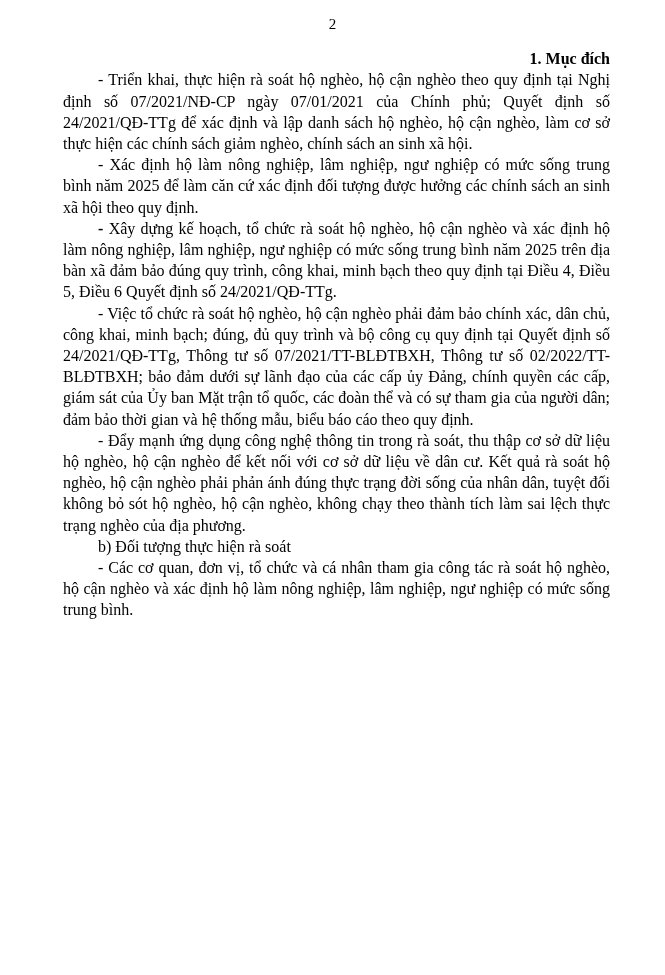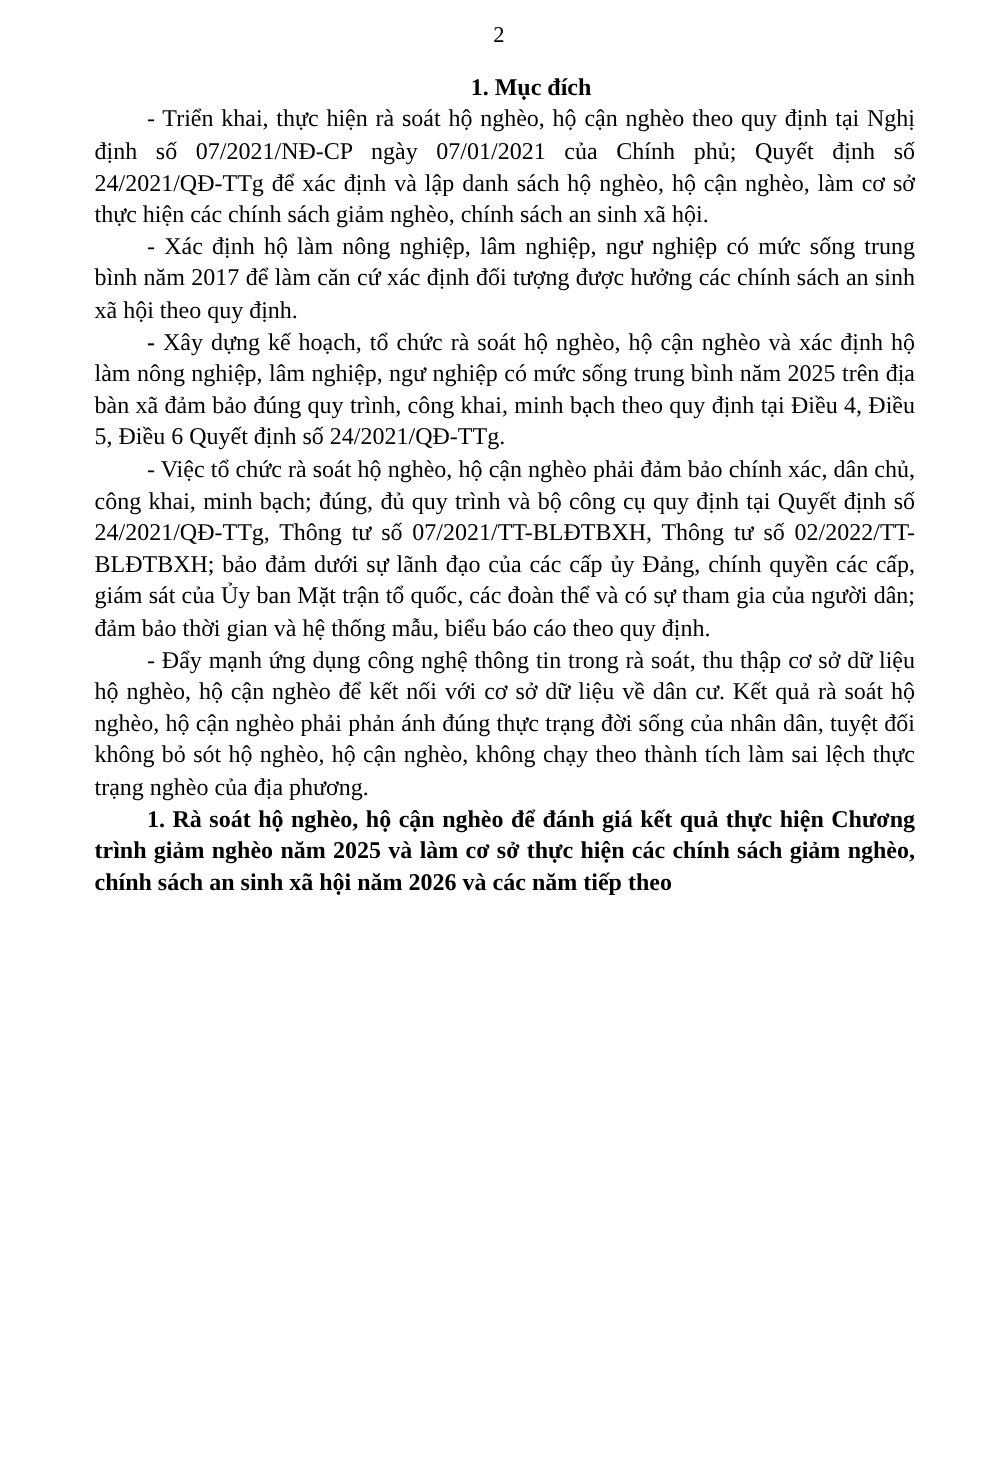--- a/index.html
+++ b/index.html
@@ -29,21 +29,21 @@
     margin-top: 13px;
   }
   .content p {
     margin: 0;
     padding: 0;
     text-align: justify;
     text-indent: 35px;
   }
   .content p.h {
     font-weight: bold;
-    text-align: center;
+    text-align: right;
   }
   .content p.pb {
     font-weight: bold;
   }
   .content b {
     font-weight: bold;
   }
 </style>
 </head>
 <body>
@@ -51,33 +51,34 @@
 <div class="page">
 
   <div class="pagenum">2</div>
 
   <div class="content">
 
     <p class="h">1. Mục đích</p>
 
     <p>- Triển khai, thực hiện rà soát hộ nghèo, hộ cận nghèo theo quy định tại Nghị định số 07/2021/NĐ-CP ngày 07/01/2021 của Chính phủ; Quyết định số 24/2021/QĐ-TTg để xác định và lập danh sách hộ nghèo, hộ cận nghèo, làm cơ sở thực hiện các chính sách giảm nghèo, chính sách an sinh xã hội.</p>
 
-    <p>- Xác định hộ làm nông nghiệp, lâm nghiệp, ngư nghiệp có mức sống trung bình năm 2017 để làm căn cứ xác định đối tượng được hưởng các chính sách an sinh xã hội theo quy định.</p>
+    <p>- Xác định hộ làm nông nghiệp, lâm nghiệp, ngư nghiệp có mức sống trung bình năm 2025 để làm căn cứ xác định đối tượng được hưởng các chính sách an sinh xã hội theo quy định.</p>
 
 
     <p><b>-</b><span> Xây dựng kế hoạch, tổ chức rà soát hộ nghèo, hộ cận nghèo và xác định hộ làm nông nghiệp, lâm nghiệp, ngư nghiệp có mức sống trung bình năm 2025 trên địa bàn xã đảm bảo đúng quy trình, công khai, minh bạch theo quy định tại Điều 4, Điều 5, Điều 6 Quyết định số 24/2021/QĐ-TTg.</span></p>
 
     <p>- Việc tổ chức rà soát hộ nghèo, hộ cận nghèo phải đảm bảo chính xác, dân chủ, công khai, minh bạch; đúng, đủ quy trình và bộ công cụ quy định tại Quyết định số 24/2021/QĐ-TTg, Thông tư số 07/2021/TT-BLĐTBXH, Thông tư số 02/2022/TT-BLĐTBXH; bảo đảm dưới sự lãnh đạo của các cấp ủy Đảng, chính quyền các cấp, giám sát của Ủy ban Mặt trận tổ quốc, các đoàn thể và có sự tham gia của người dân; đảm bảo thời gian và hệ thống mẫu, biểu báo cáo theo quy định.</p>
 
     <p>- Đẩy mạnh ứng dụng công nghệ thông tin trong rà soát, thu thập cơ sở dữ liệu hộ nghèo, hộ cận nghèo để kết nối với cơ sở dữ liệu về dân cư. Kết quả rà soát hộ nghèo, hộ cận nghèo phải phản ánh đúng thực trạng đời sống của nhân dân, tuyệt đối không bỏ sót hộ nghèo, hộ cận nghèo, không chạy theo thành tích làm sai lệch thực trạng nghèo của địa phương.</p>
 
 
 
 
 
+    <p>b) Đối tượng thực hiện rà soát</p>
 
 
+    <p>- Các cơ quan, đơn vị, tổ chức và cá nhân tham gia công tác rà soát hộ nghèo, hộ cận nghèo và xác định hộ làm nông nghiệp, lâm nghiệp, ngư nghiệp có mức sống trung bình.</p>
 
 
-    <p class="pb">1. Rà soát hộ nghèo, hộ cận nghèo để đánh giá kết quả thực hiện Chương trình giảm nghèo năm 2025 và làm cơ sở thực hiện các chính sách giảm nghèo, chính sách an sinh xã hội năm 2026 và các năm tiếp theo</p>
 
   </div>
 </div>
 
 </body></html>

